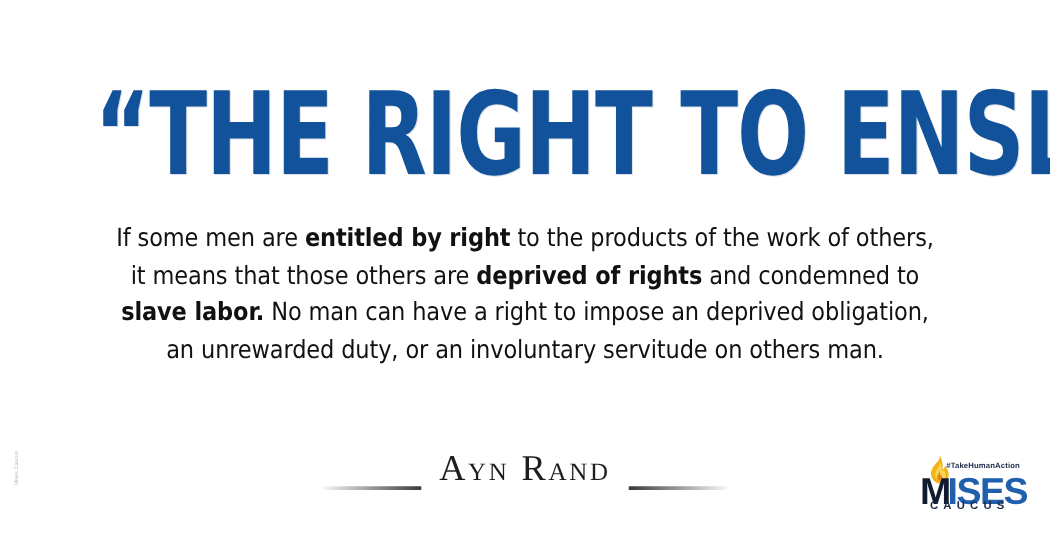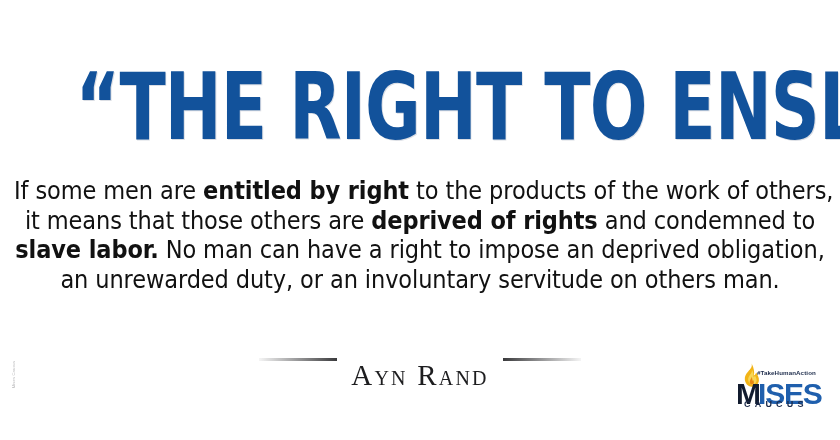--- a/index.html
+++ b/index.html
@@ -42,21 +42,21 @@
 
   
   .quote-body {
     position: absolute;
     top: 176px;
     left: 14px;
     width: 812px;
     text-align: center;
     color: #111111;
     font-family: "Liberation Sans Narrow", "DejaVu Sans Condensed", "Liberation Sans", sans-serif;
-    font-size: 25px;
+    font-size: 20px;
     line-height: 29.5px;
     letter-spacing: -0.1px;
   }
   .quote-body .ln {
     display: block;
     white-space: nowrap;
   }
   .quote-body b {
     font-weight: 700;
   }
@@ -69,21 +69,21 @@
     letter-spacing: -0.1px;
   }
 
   
   .attribution {
     position: absolute;
     top: 358px;
     left: 0;
     width: 840px;
     display: flex;
-    align-items: flex-start;
+    align-items: flex-end;
     justify-content: center;
     gap: 14px;
   }
   .rule {
     width: 78px;
     height: 3px;
     flex: none;
   }
   .rule-left {
     background: linear-gradient(to right, rgba(60,60,62,0.05), #3a3a3c);

